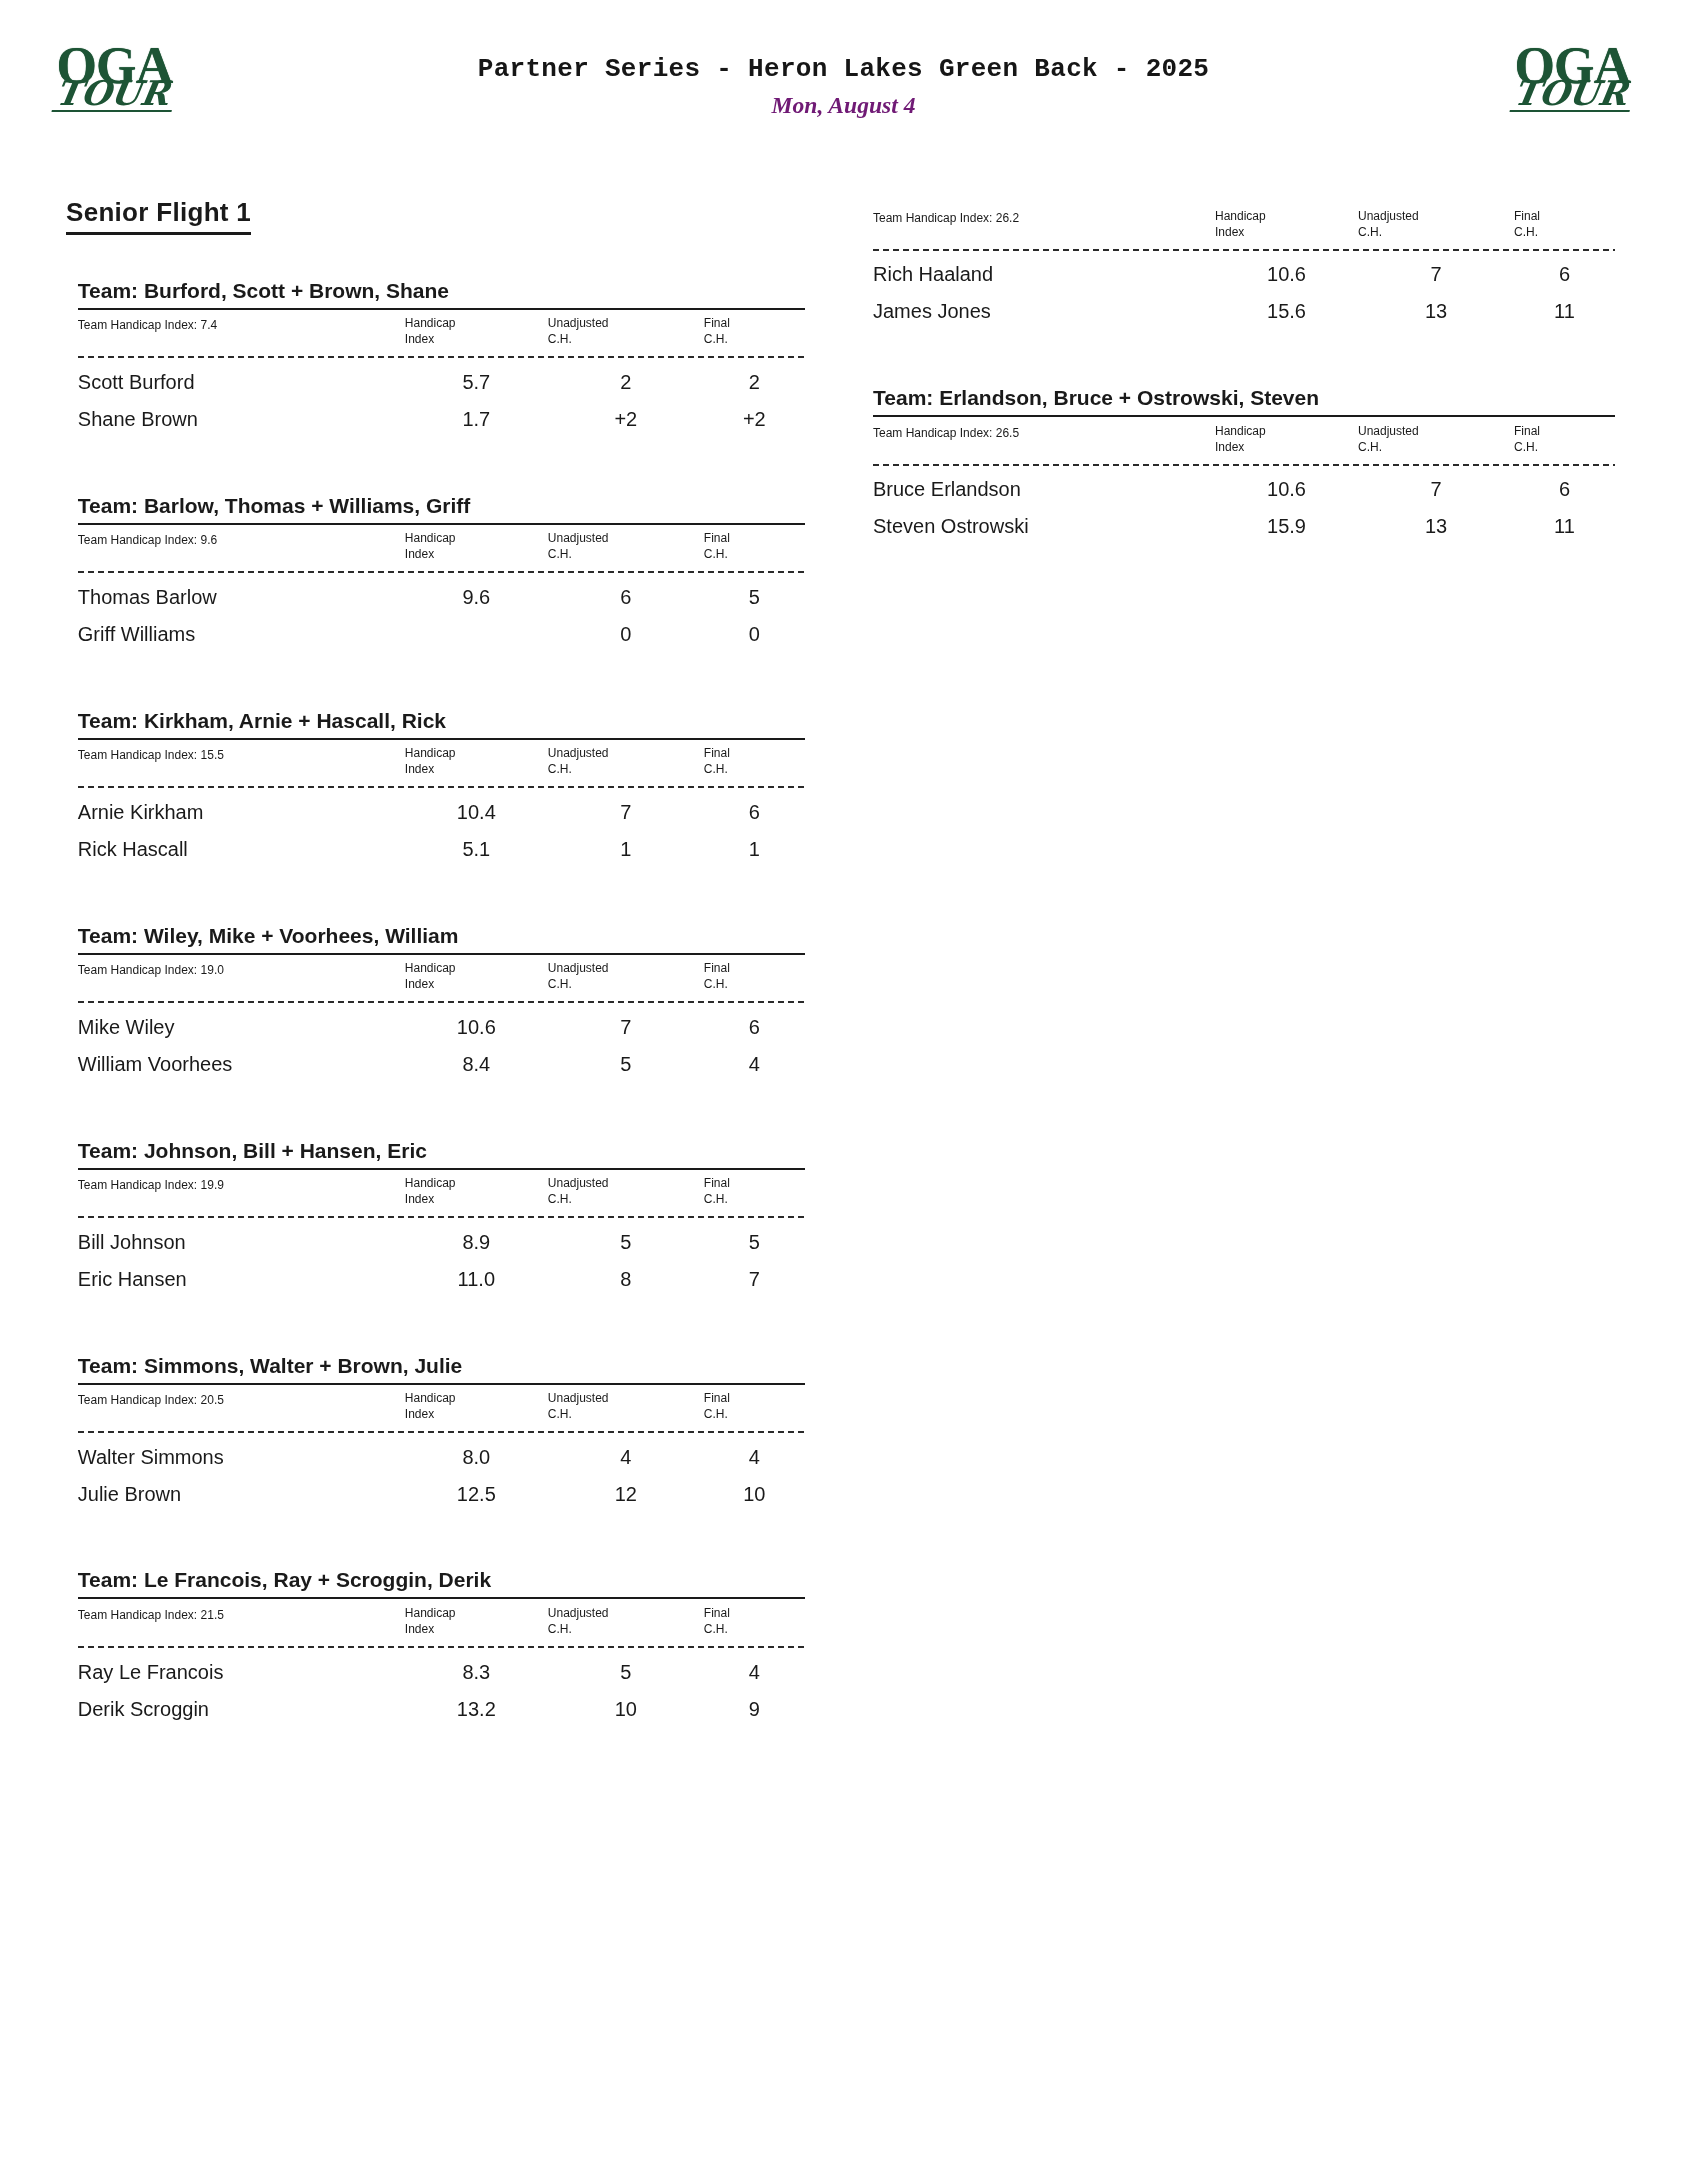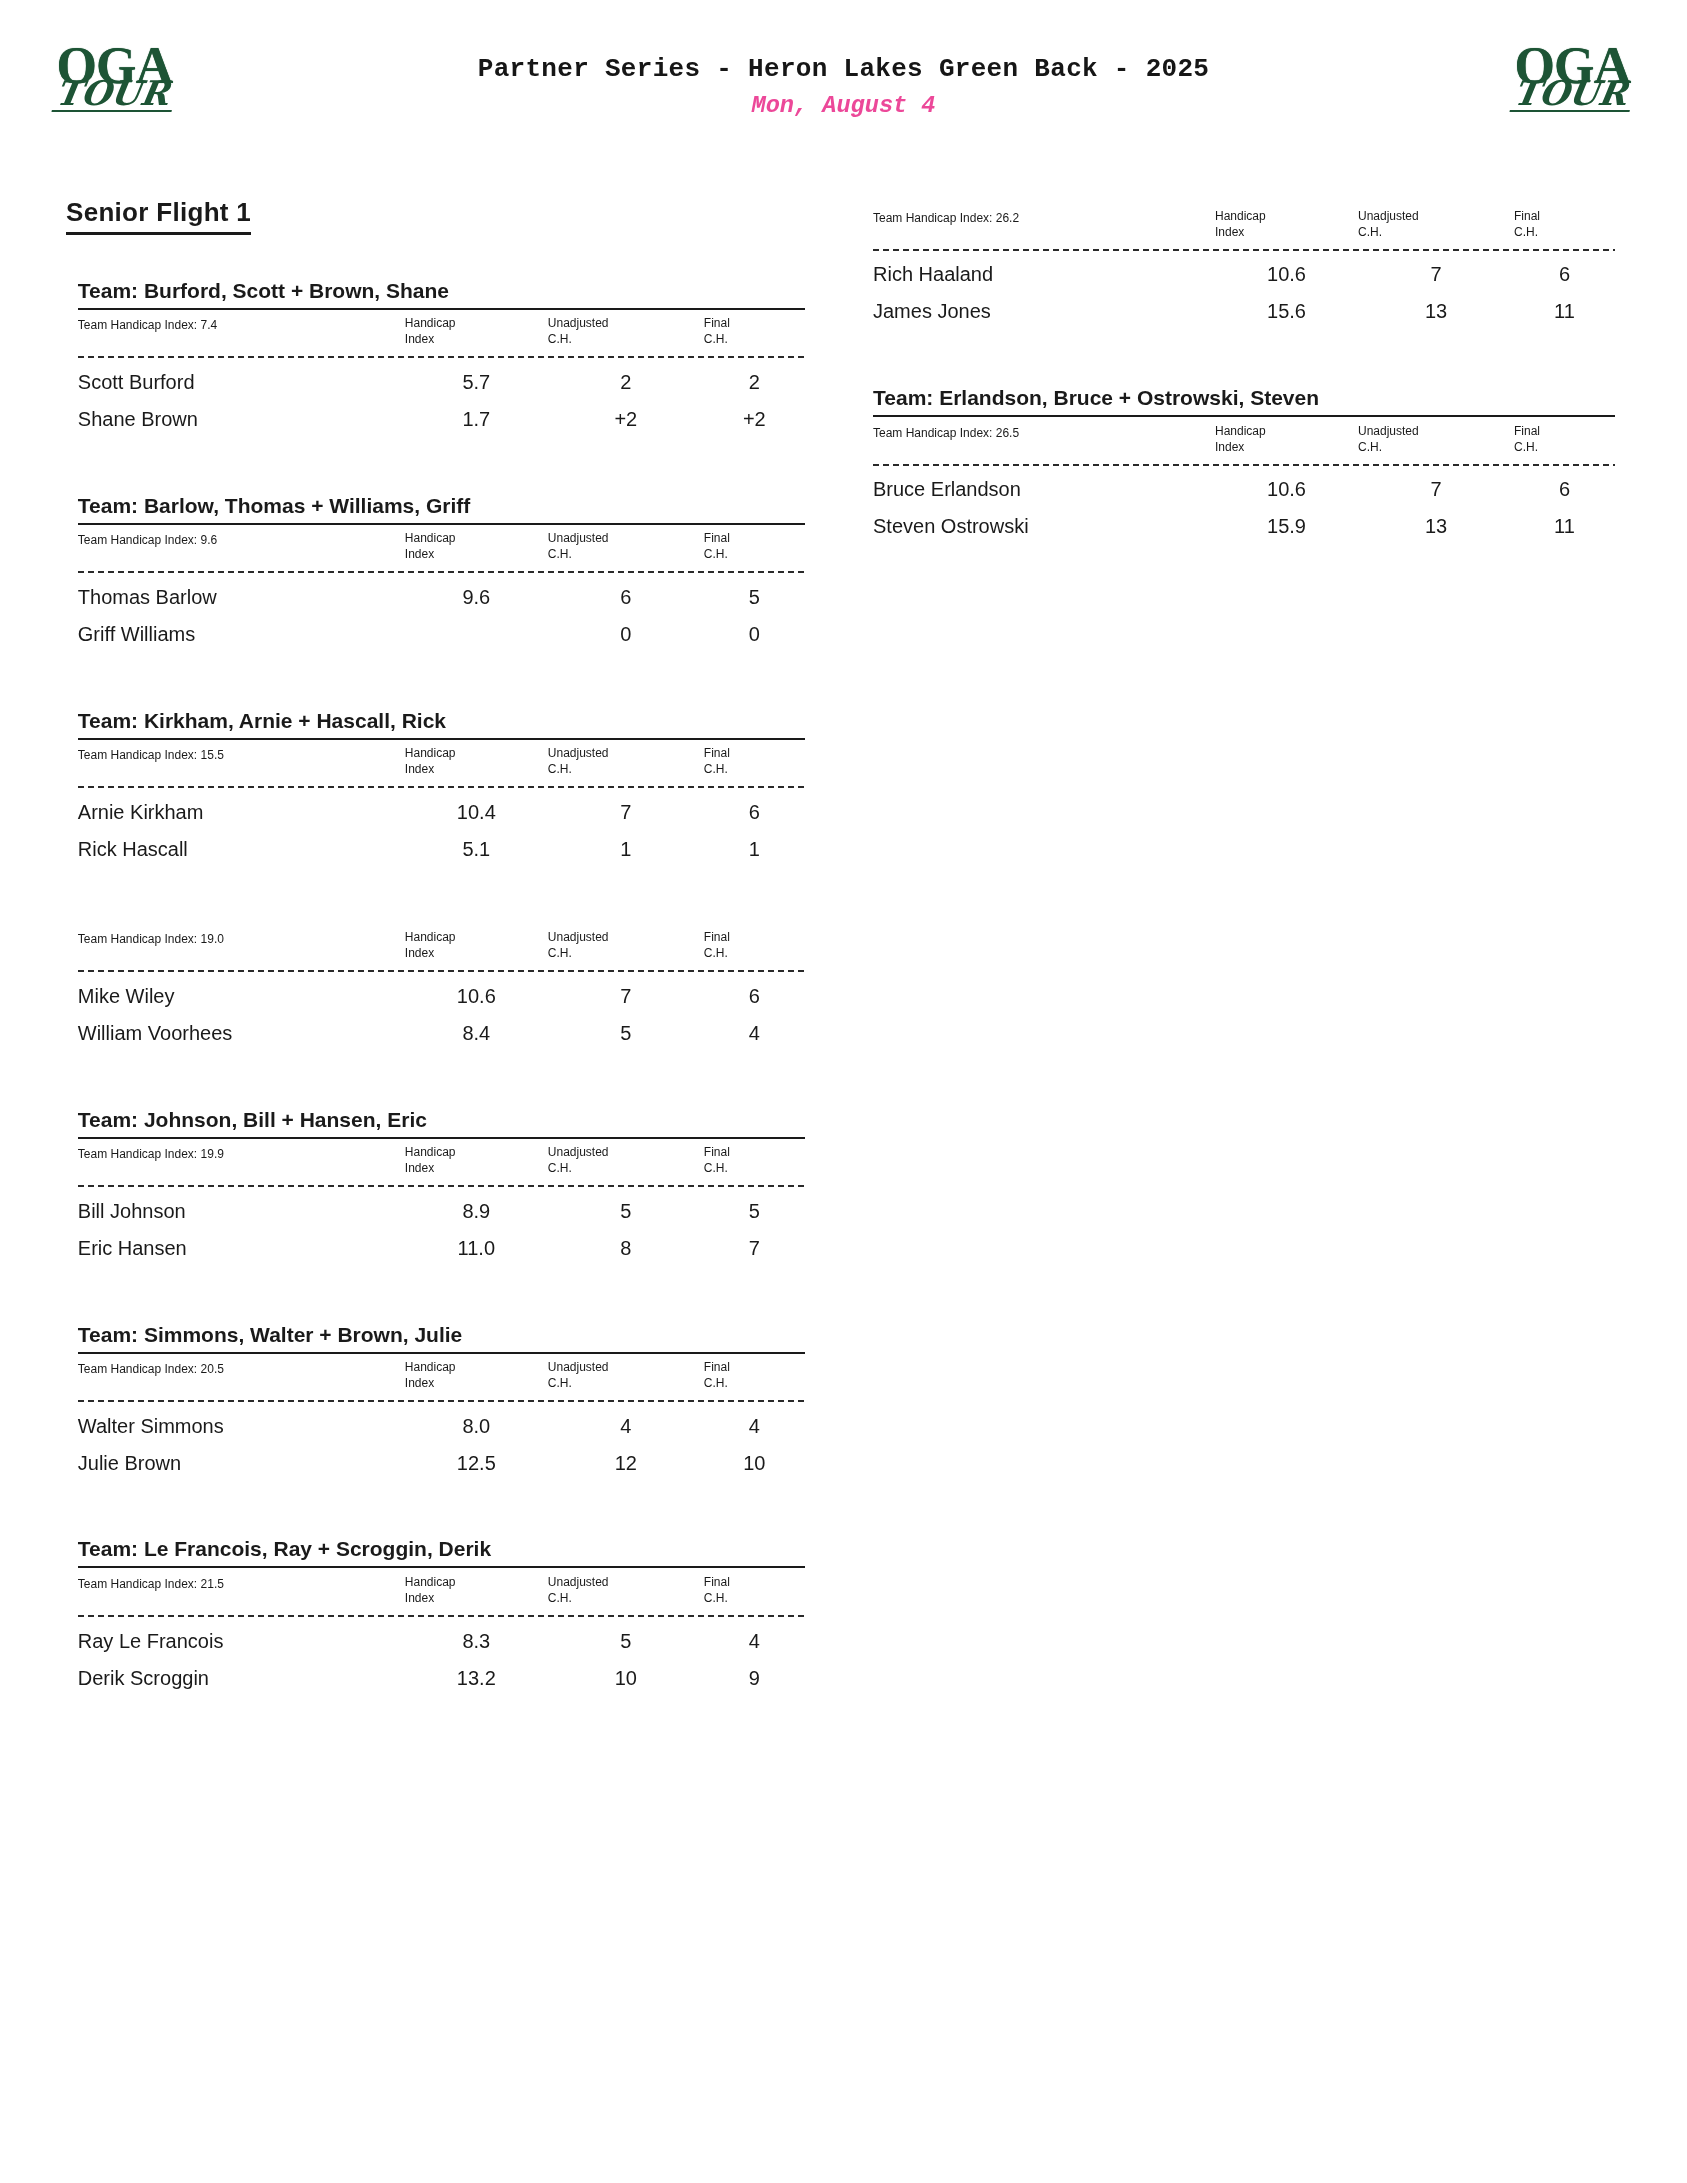--- a/index.html
+++ b/index.html
@@ -30,25 +30,25 @@
   .event-title {
     margin: 0;
     font-family: Liberation Mono, monospace;
     font-weight: 700;
     font-size: 26px;
     letter-spacing: 0.3px;
     color: #161616;
   }
   .event-date {
     margin-top: 8.4px;
-    font-family: Liberation Mono, monospace;
+    font-family: Liberation Serif, serif;
     font-style: italic;
     font-weight: 700;
     font-size: 23.6px;
-    color: #ec4899;
+    color: #701a75;
   }
 
   
   .logo {
     width: 135px;
     text-align: center;
     user-select: none;
   }
   .logo-oga {
     font-family: "Liberation Serif", serif;
@@ -248,20 +248,21 @@
   </div>
               <div class="row player-row">
     <div class="c name">Rick Hascall</div>
     <div class="c num idx">5.1</div>
     <div class="c num unadj">1</div>
     <div class="c num fin">1</div>
   </div>
             </div>
   </section>
           <section class="team">
+    <h3 class="team-title">Team: Wiley, Mike + Voorhees, William</h3>
     <div class="row header-row">
       <div class="c name">Team Handicap Index: 19.0</div>
       <div class="c num idx hdr">
         <span>Handicap</span>
         <span>Index</span>
       </div>
       <div class="c num unadj hdr">
         <span>Unadjusted</span>
         <span>C.H.</span>
       </div>

